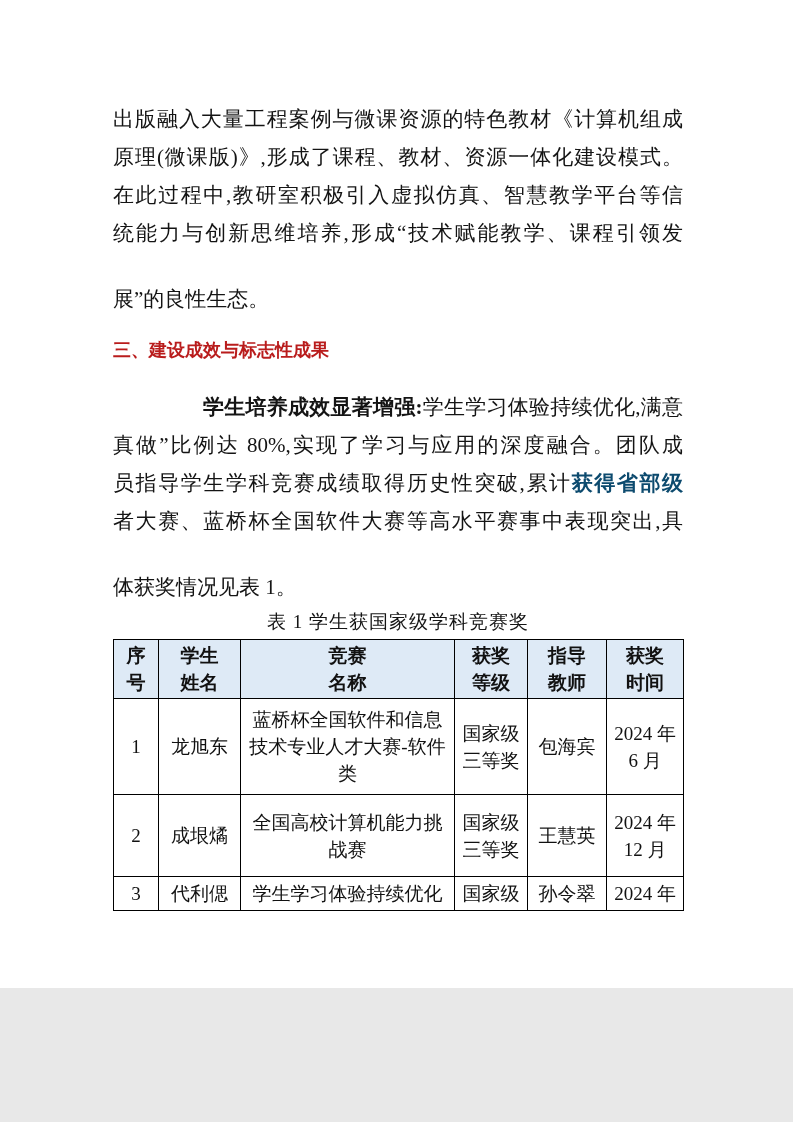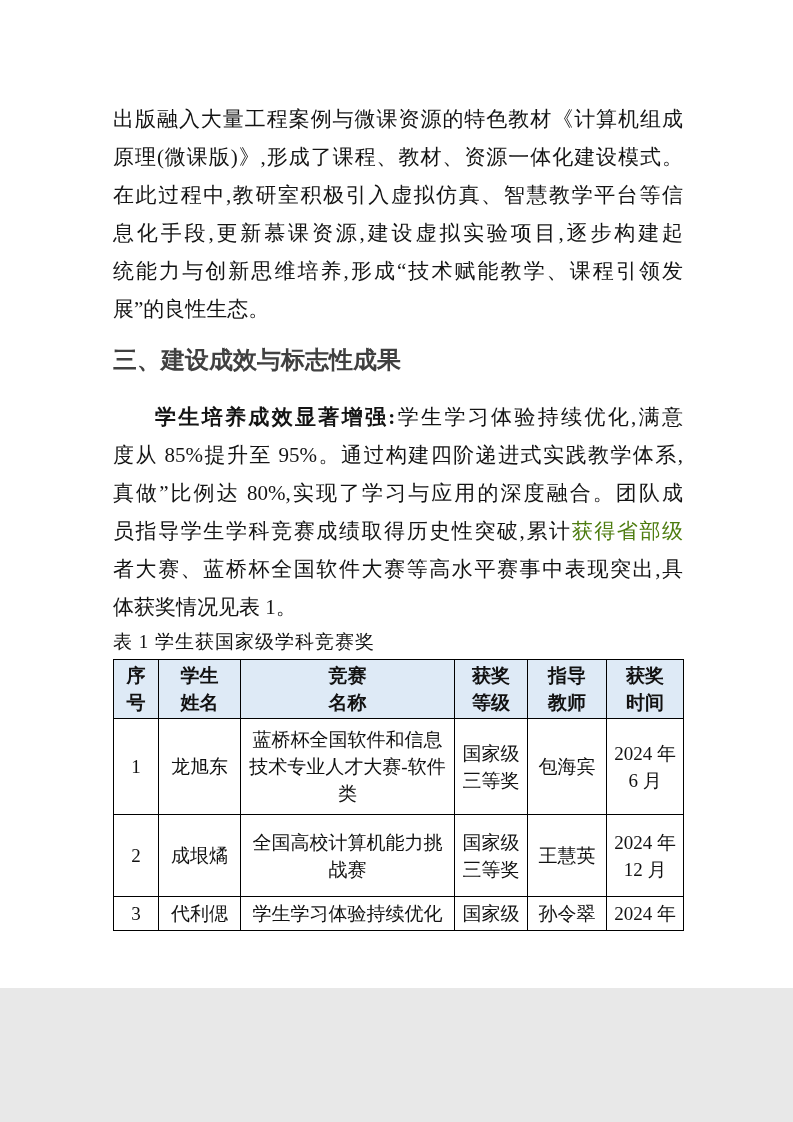--- a/index.html
+++ b/index.html
@@ -7,30 +7,30 @@
     width:793px;height:988px;background:#ffffff;box-sizing:border-box;
     padding:100px 110px 0 113px;margin:0 auto;position:relative;
     font-family:"Liberation Serif","DejaVu Serif",serif;color:#141414;
     overflow:hidden;
   }
   .para .line{
     font-size:21px;line-height:38px;
     text-align:justify;text-align-last:justify;text-justify:inter-character;
     white-space:nowrap;
   }
-  .para .line.last{text-align-last:left;white-space:normal;}
+  .para .line.last{text-align-last:left;white-space:normal;margin-top:28px;}
   .indent2{text-indent:42px;}
   .heading{
-    font-size:24px;font-weight:bold;line-height:38px;margin:13px 0 19px 0;
-    color:#404040;
+    font-size:18px;font-weight:bold;line-height:38px;margin:13px 0 19px 0;
+    color:#b91c1c;
   }
-  .b{font-weight:bold;}
-  .hl{font-weight:normal;color:#4d7c0f;margin-top:46px;}
+  .b{font-weight:bold;margin-left:48px;}
+  .hl{font-weight:bold;color:#0c4a6e;margin-top:46px;}
   .caption{
-    font-size:19px;line-height:26px;text-align:left;margin:3px 0 4px 0;
+    font-size:19px;line-height:26px;text-align:center;margin:3px 0 4px 0;
     letter-spacing:1px;
   }
   table.awards{
     border-collapse:collapse;width:570px;table-layout:fixed;
     border:1.5px solid #000;
   }
   .awards th,.awards td{
     border:1px solid #000;text-align:center;vertical-align:middle;
     font-size:19px;line-height:27px;white-space:pre-line;padding:2px 3px;
     box-sizing:border-box;color:#111;
@@ -42,30 +42,28 @@
 </style>
 </head>
 <body>
 
 <div class="page">
 
   <div class="para">
     <div class="line">出版融入大量工程案例与微课资源的特色教材《计算机组成</div>
     <div class="line">原理(微课版)》,形成了课程、教材、资源一体化建设模式。</div>
     <div class="line">在此过程中,教研室积极引入虚拟仿真、智慧教学平台等信</div>
-    <div class="line">息化手段,更新慕课资源,建设虚拟实验项目,逐步构建起</div>
     <div class="line">统能力与创新思维培养,形成“技术赋能教学、课程引领发</div>
     <div class="line last">展”的良性生态。</div>
   </div>
 
   <div class="heading">三、建设成效与标志性成果</div>
 
   <div class="para">
     <div class="line indent2"><span class="b">学生培养成效显著增强:</span><span>学生学习体验持续优化,满意</span></div>
-    <div class="line">度从 85%提升至 95%。通过构建四阶递进式实践教学体系,</div>
     <div class="line">真做”比例达 80%,实现了学习与应用的深度融合。团队成</div>
     <div class="line"><span>员指导学生学科竞赛成绩取得历史性突破,累计</span><span class="hl">获得省部级</span></div>
     <div class="line">者大赛、蓝桥杯全国软件大赛等高水平赛事中表现突出,具</div>
     <div class="line last">体获奖情况见表 1。</div>
   </div>
 
   <div class="caption">表 1 学生获国家级学科竞赛奖</div>
 
   <table class="awards">
     <colgroup>

